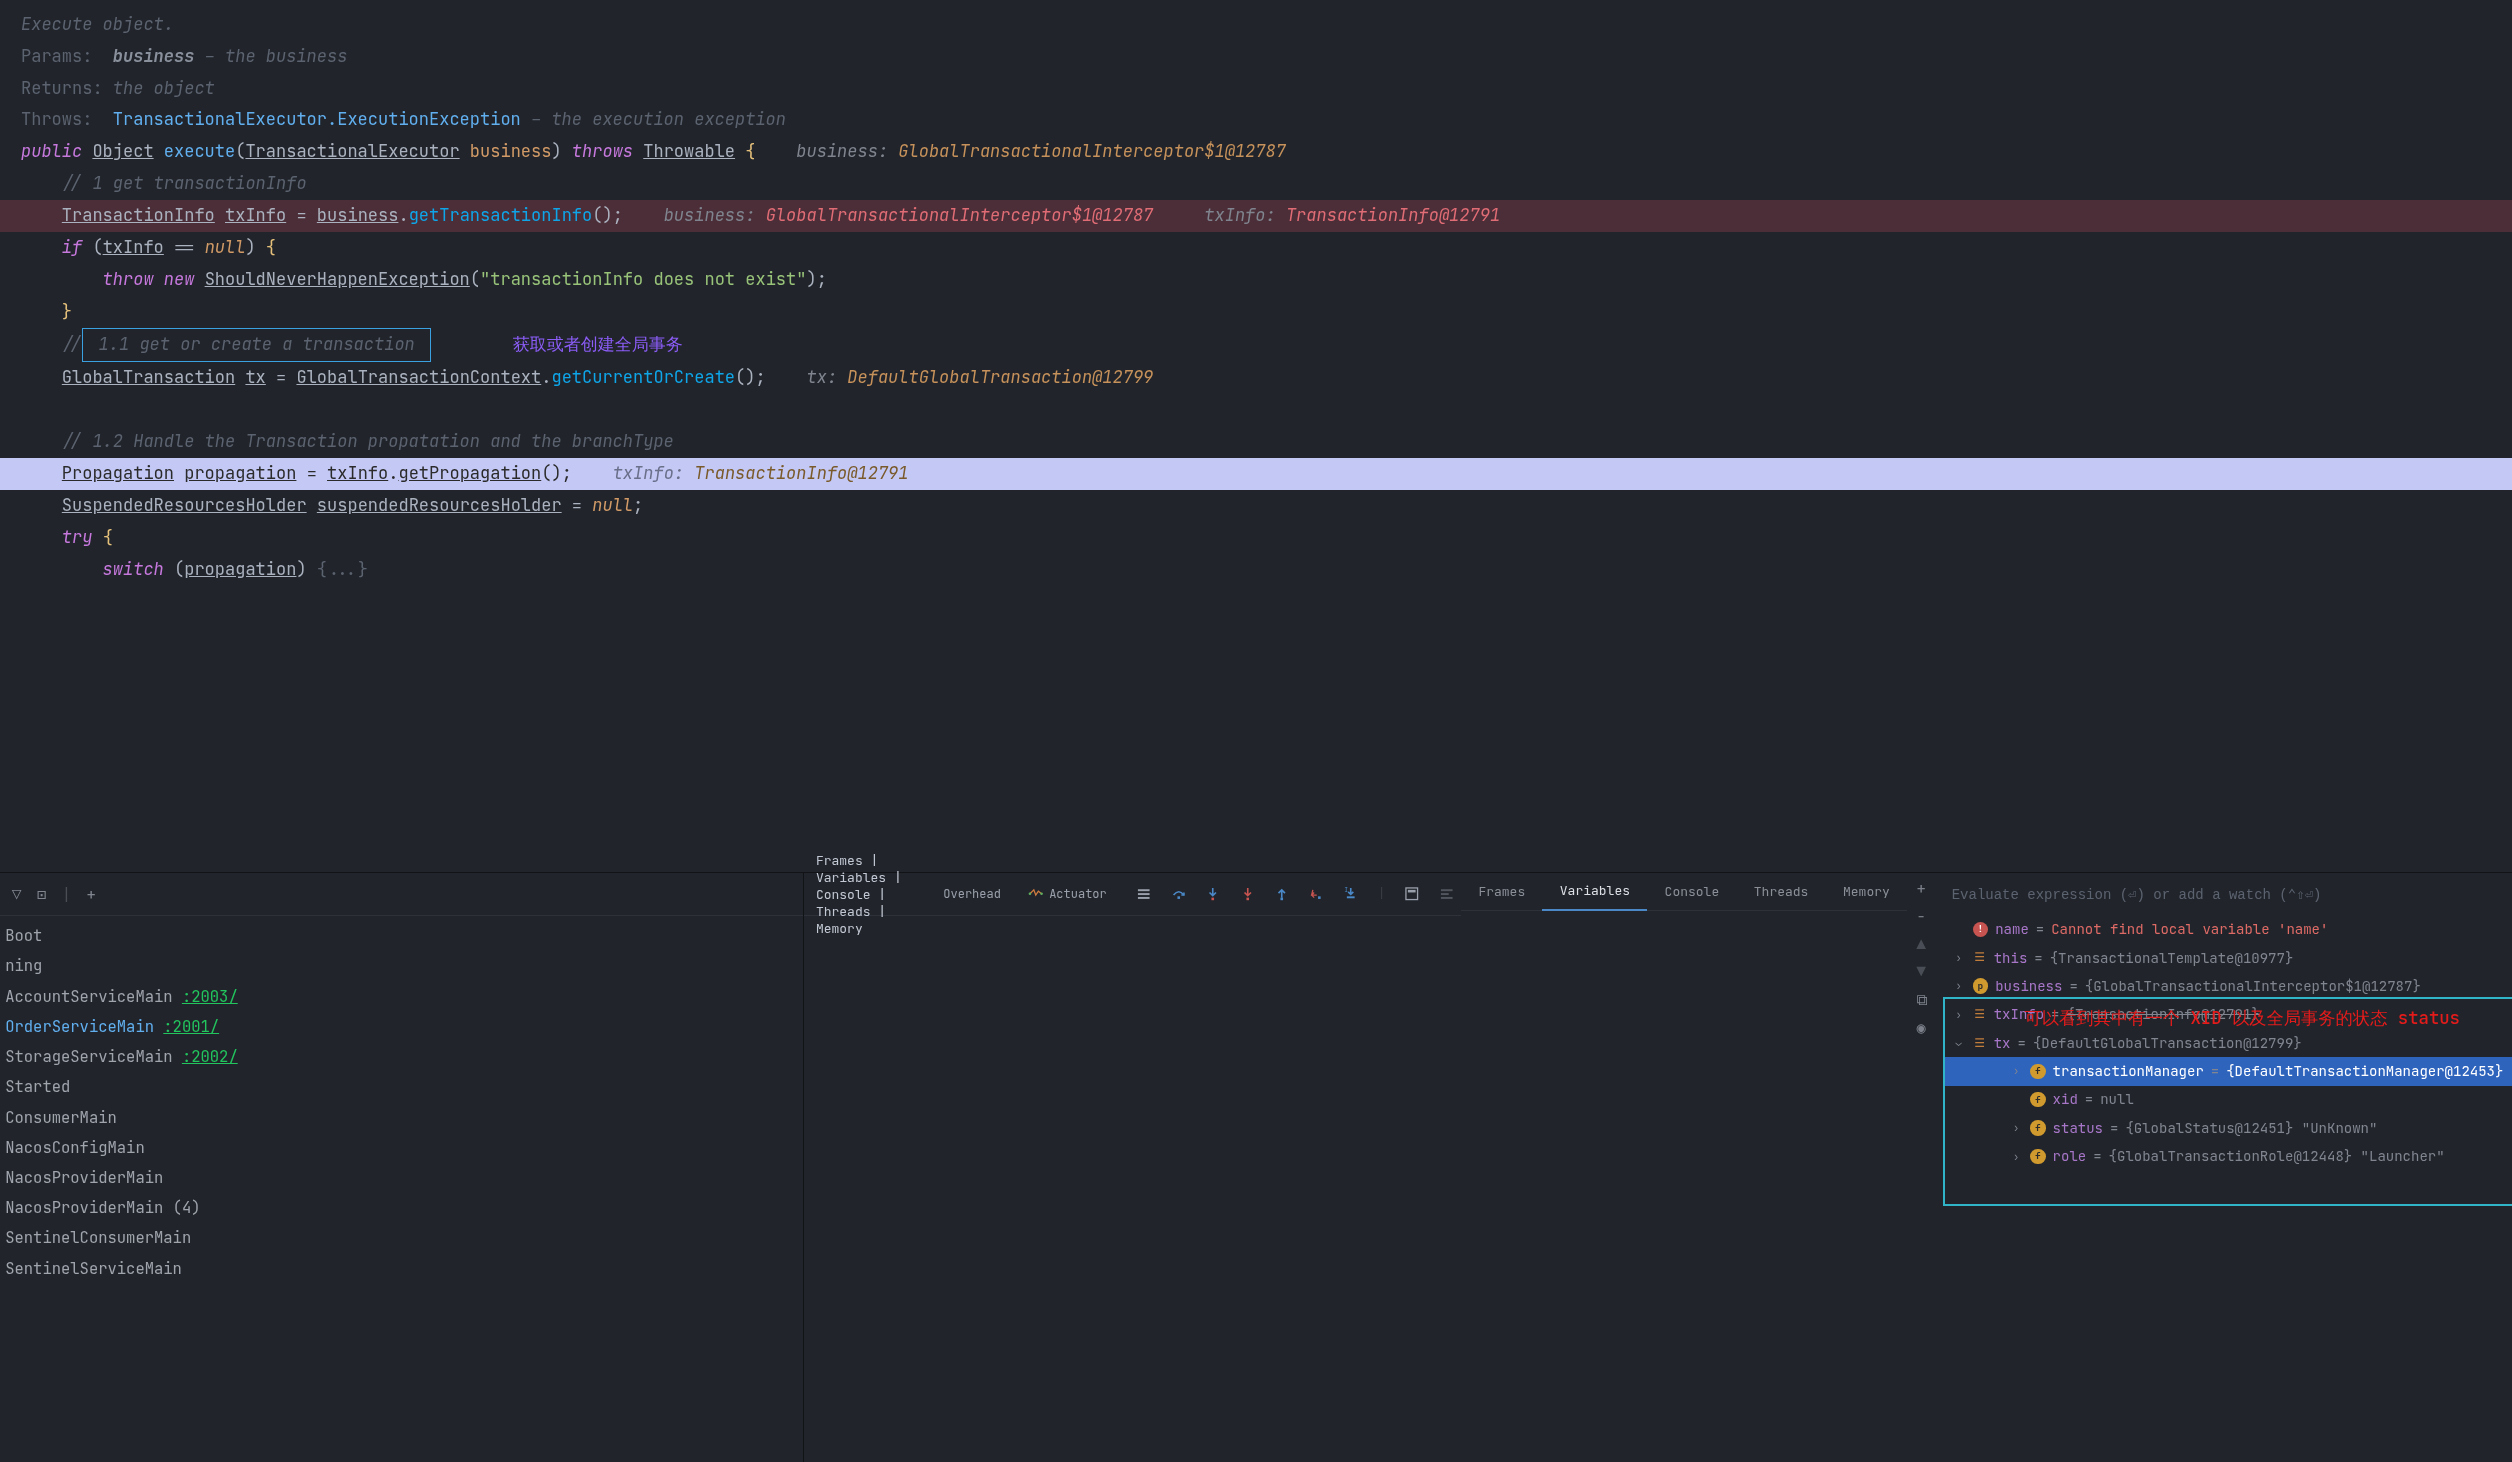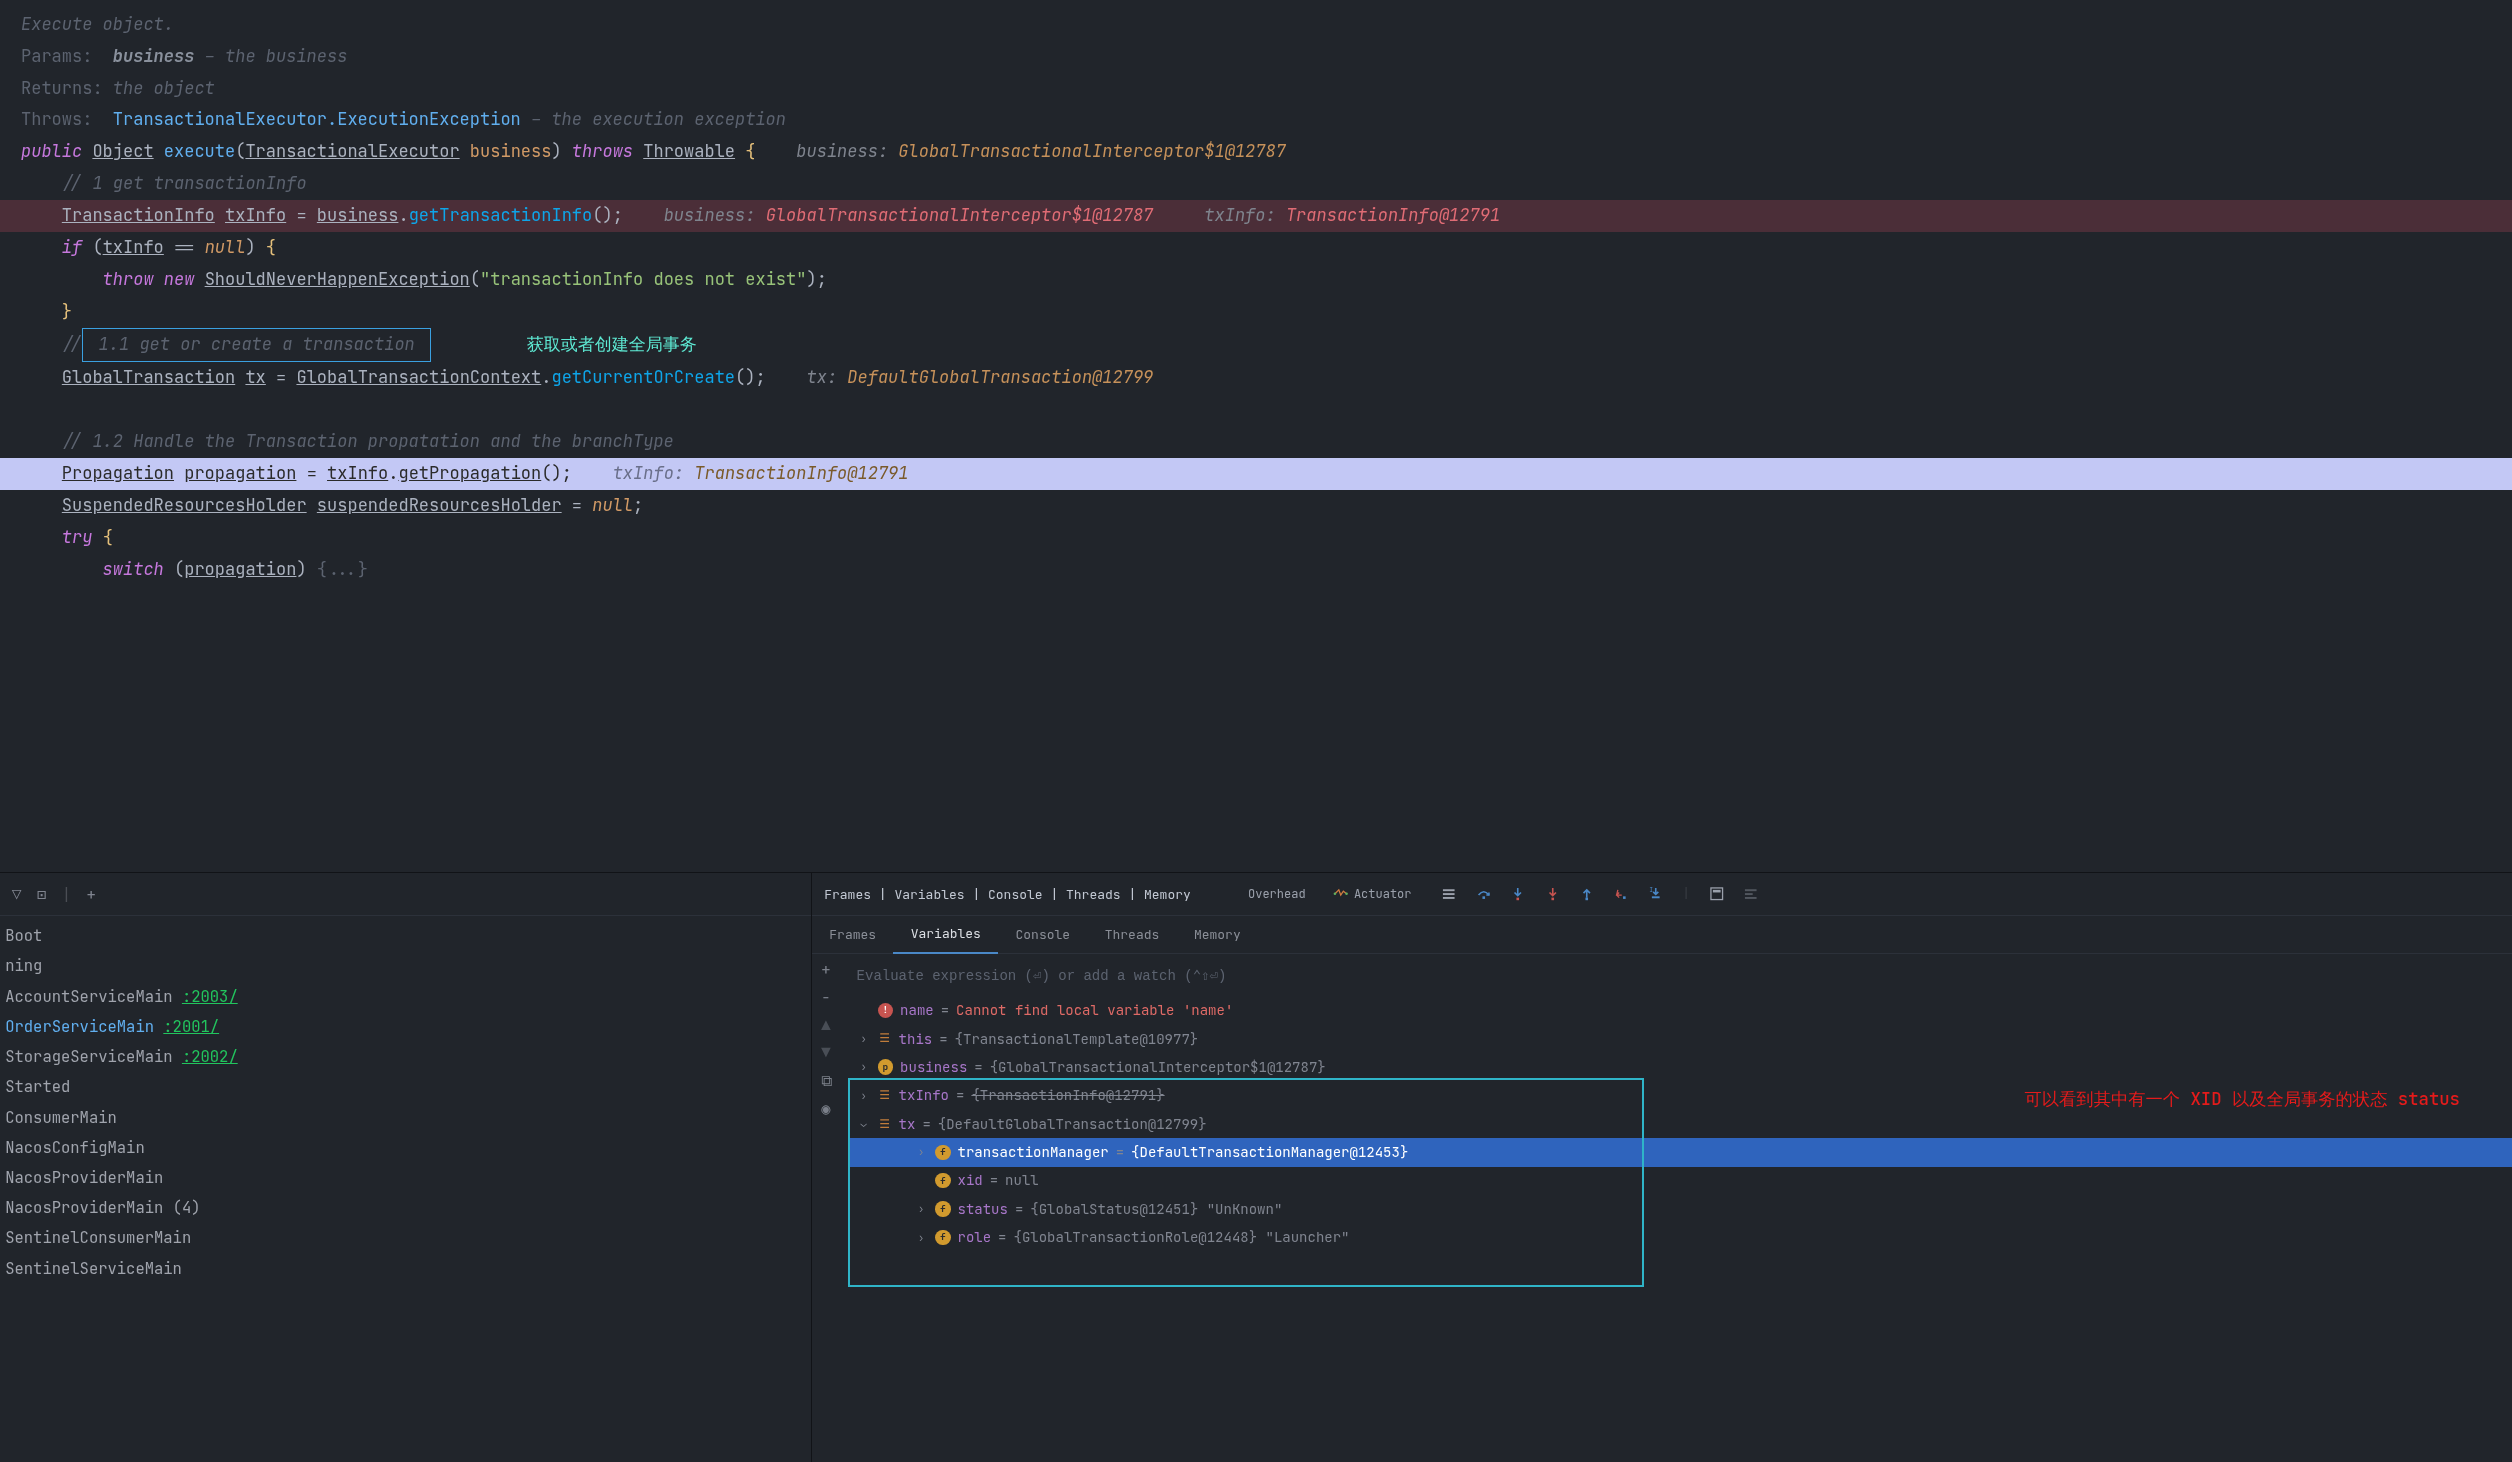--- a/index.html
+++ b/index.html
@@ -47,21 +47,21 @@
   .hl-red { background: #4b2e38; margin: 0; padding-top:0; padding-bottom:0; display:block; }
   .hl-exec { background: #c3c8f5; color: #2b2b2b; display:block; }
   .hl-exec .punct, .hl-exec .var-inline, .hl-exec .method-call, .hl-exec .type-ret { color: #2b2b2b; }
   .hl-exec .inline-hint-name { color: #6a6f8a; }
   .hl-exec .inline-hint-val-yellow { color: #7a5a2a; }
   .blue-box {
     display: inline-block;
     border: 1.7px solid #3aa0e0;
     padding: 0 5.2px;
   }
-  .red-annot { color: #5eead4; font-weight: 500; font-style: normal; margin-left: 14px; }
+  .red-annot { color: #8b5cf6; font-weight: 500; font-style: normal; }
   .debug-panel {
     display: flex;
     height: 591px;
     border-top: 0.9px solid #111317;
     background: #21252b;
   }
   .left-panel {
     width: 812px;
     background: #21252b;
     border-right: 0.9px solid #111317;
@@ -81,21 +81,21 @@
     font-size: 15.5px;
     cursor: pointer;
   }
   .left-list { padding: 5.2px 0; font-size: 15.5px; line-height: 1.95; }
   .left-item { padding: 0 5.2px; color: #a0a4ad; }
   .left-item .port { color: #22c55e; text-decoration: underline; }
   .left-item.sel { color: #61afef; }
   .right-panel {
     flex: 1;
     display:flex;
-    flex-direction: column;
+    flex-direction: row;
     background: #21252b;
   }
   .tabs-row1 {
     display:flex;
     align-items:center;
     height: 43px;
     border-bottom: 0.9px solid #2c313a;
     padding: 0 7px;
     gap: 7px;
   }

